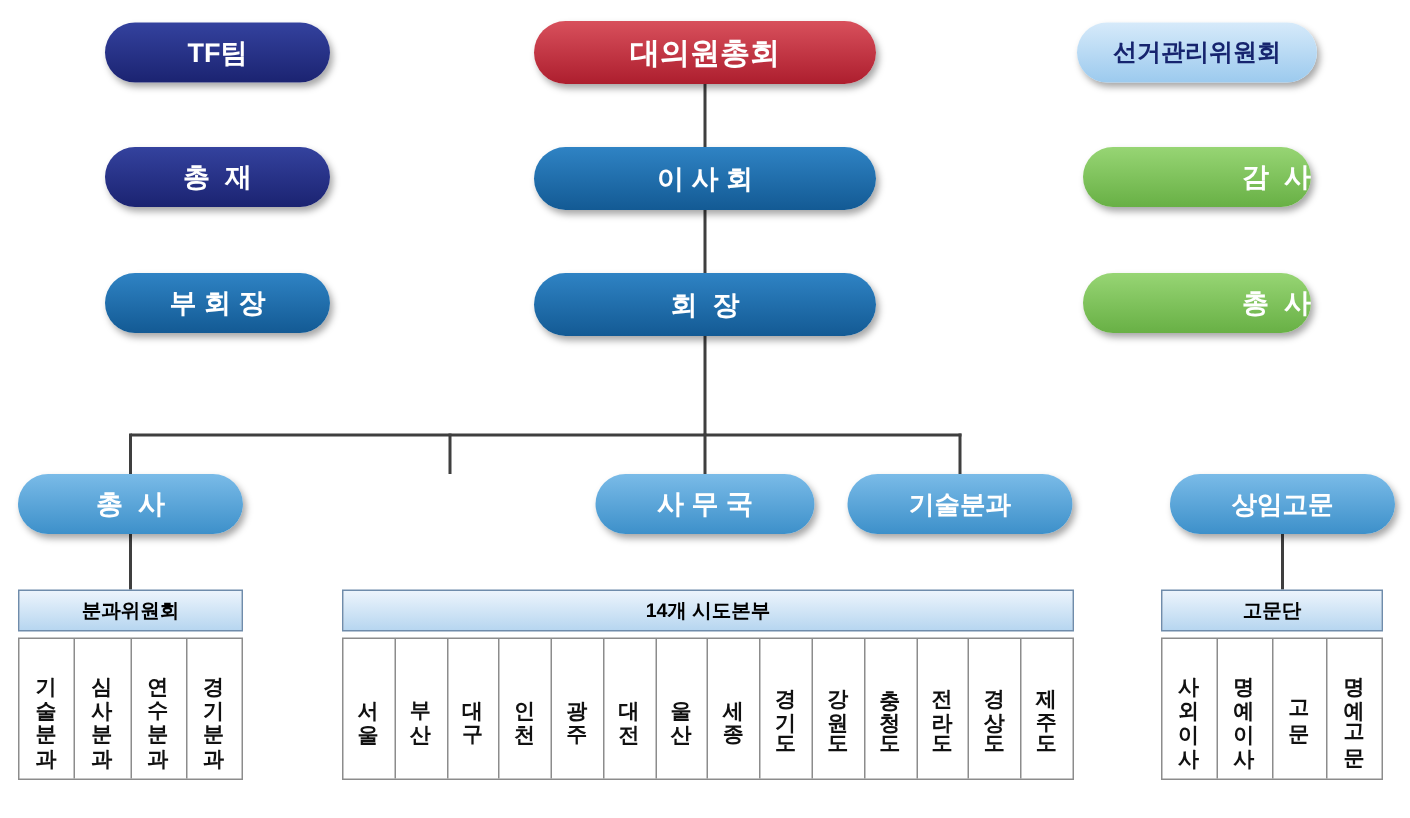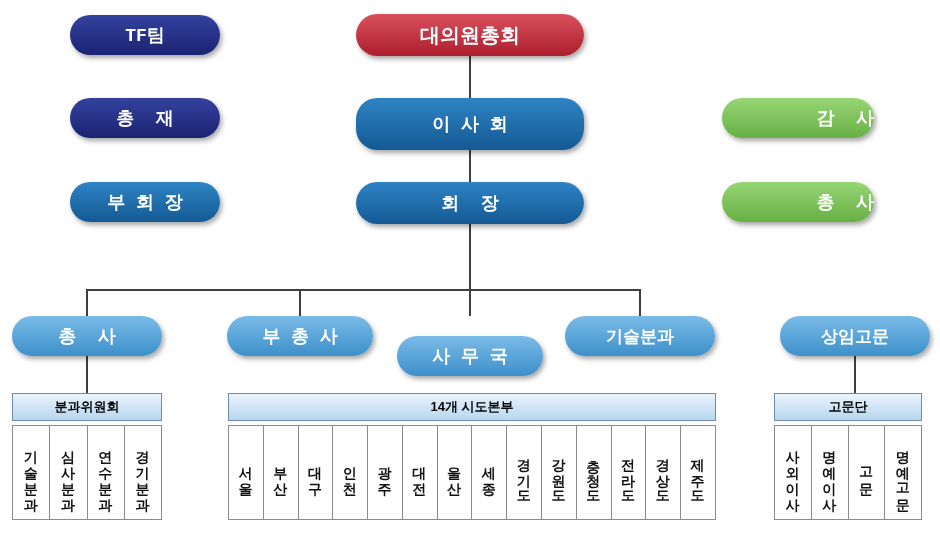--- a/index.html
+++ b/index.html
@@ -10,21 +10,20 @@
   
   .line{position:absolute;background:#3f3f3f;}
   .line.v{width:2px;}
   .line.h{height:2px;}
   
   .pill{
     position:absolute;height:40px;border-radius:21px;
     display:flex;align-items:center;justify-content:center;
     color:#ffffff;font-weight:bold;font-size:18px;
     box-shadow:2px 3px 5px rgba(0,0,0,0.35);
-    font-family:Liberation Mono, monospace;
   }
   .pill .plabel{white-space:pre;}
   .navy     {background:linear-gradient(180deg,#34429e 0%,#1b2371 100%);}
   .red      {background:linear-gradient(180deg,#d8505c 0%,#ad1e2e 100%);font-size:20px;align-items:center;}
   .blue     {background:linear-gradient(180deg,#2f83c4 0%,#135a94 100%);}
   .green    {background:linear-gradient(180deg,#97d574 0%,#68b045 100%);justify-content:flex-end;}
   .lightblue{background:linear-gradient(180deg,#d6eafa 0%,#9ccaee 100%);color:#16246e;font-size:16px;}
   .sky      {background:linear-gradient(180deg,#7abbe8 0%,#3d90ca 100%);}
   
   .table{position:absolute;top:393px;}
@@ -60,48 +59,48 @@
   <div class="line v" style="left:639px;top:289px;height:27px"></div>
   <div class="line v" style="left:86px;top:356px;height:37px"></div>
   <div class="line v" style="left:854px;top:356px;height:37px"></div>
 
   <div class="pill navy" style="left:70px;top:15px;width:150px">
     <span class="plabel">TF팀</span>
   </div>
   <div class="pill red" style="left:356px;top:14px;width:228px;height:42px">
     <span class="plabel">대의원총회</span>
   </div>
+  <div class="pill lightblue" style="left:718px;top:15px;width:160px">
+    <span class="plabel">선거관리위원회</span>
+  </div>
 
   <div class="pill navy" style="left:70px;top:98px;width:150px">
     <span class="plabel">총  재</span>
   </div>
-  <div class="pill blue" style="left:356px;top:98px;width:228px;height:52px">
+  <div class="pill blue" style="left:356px;top:98px;width:228px;height:42px">
     <span class="plabel">이 사 회</span>
   </div>
   <div class="pill green" style="left:722px;top:98px;width:152px">
     <span class="plabel">감  사</span>
   </div>
 
   <div class="pill blue" style="left:70px;top:182px;width:150px">
     <span class="plabel">부 회 장</span>
   </div>
   <div class="pill blue" style="left:356px;top:182px;width:228px;height:42px">
     <span class="plabel">회  장</span>
   </div>
   <div class="pill green" style="left:722px;top:182px;width:152px">
     <span class="plabel">총  사</span>
   </div>
 
   <div class="pill sky" style="left:12px;top:316px;width:150px">
     <span class="plabel">총  사</span>
   </div>
-  <div class="pill sky" style="left:227px;top:316px;width:146px">
-    <span class="plabel">부 총 사</span>
-  </div>
-  <div class="pill sky" style="left:397px;top:336px;width:146px">
+  <div class="pill sky" style="left:397px;top:316px;width:146px">
     <span class="plabel">사 무 국</span>
   </div>
   <div class="pill sky" style="left:565px;top:316px;width:150px;font-size:17px">
     <span class="plabel">기술분과</span>
   </div>
   <div class="pill sky" style="left:780px;top:316px;width:150px;font-size:17px">
     <span class="plabel">상임고문</span>
   </div>
 
   <div class="table" style="left:12px;width:150px">

